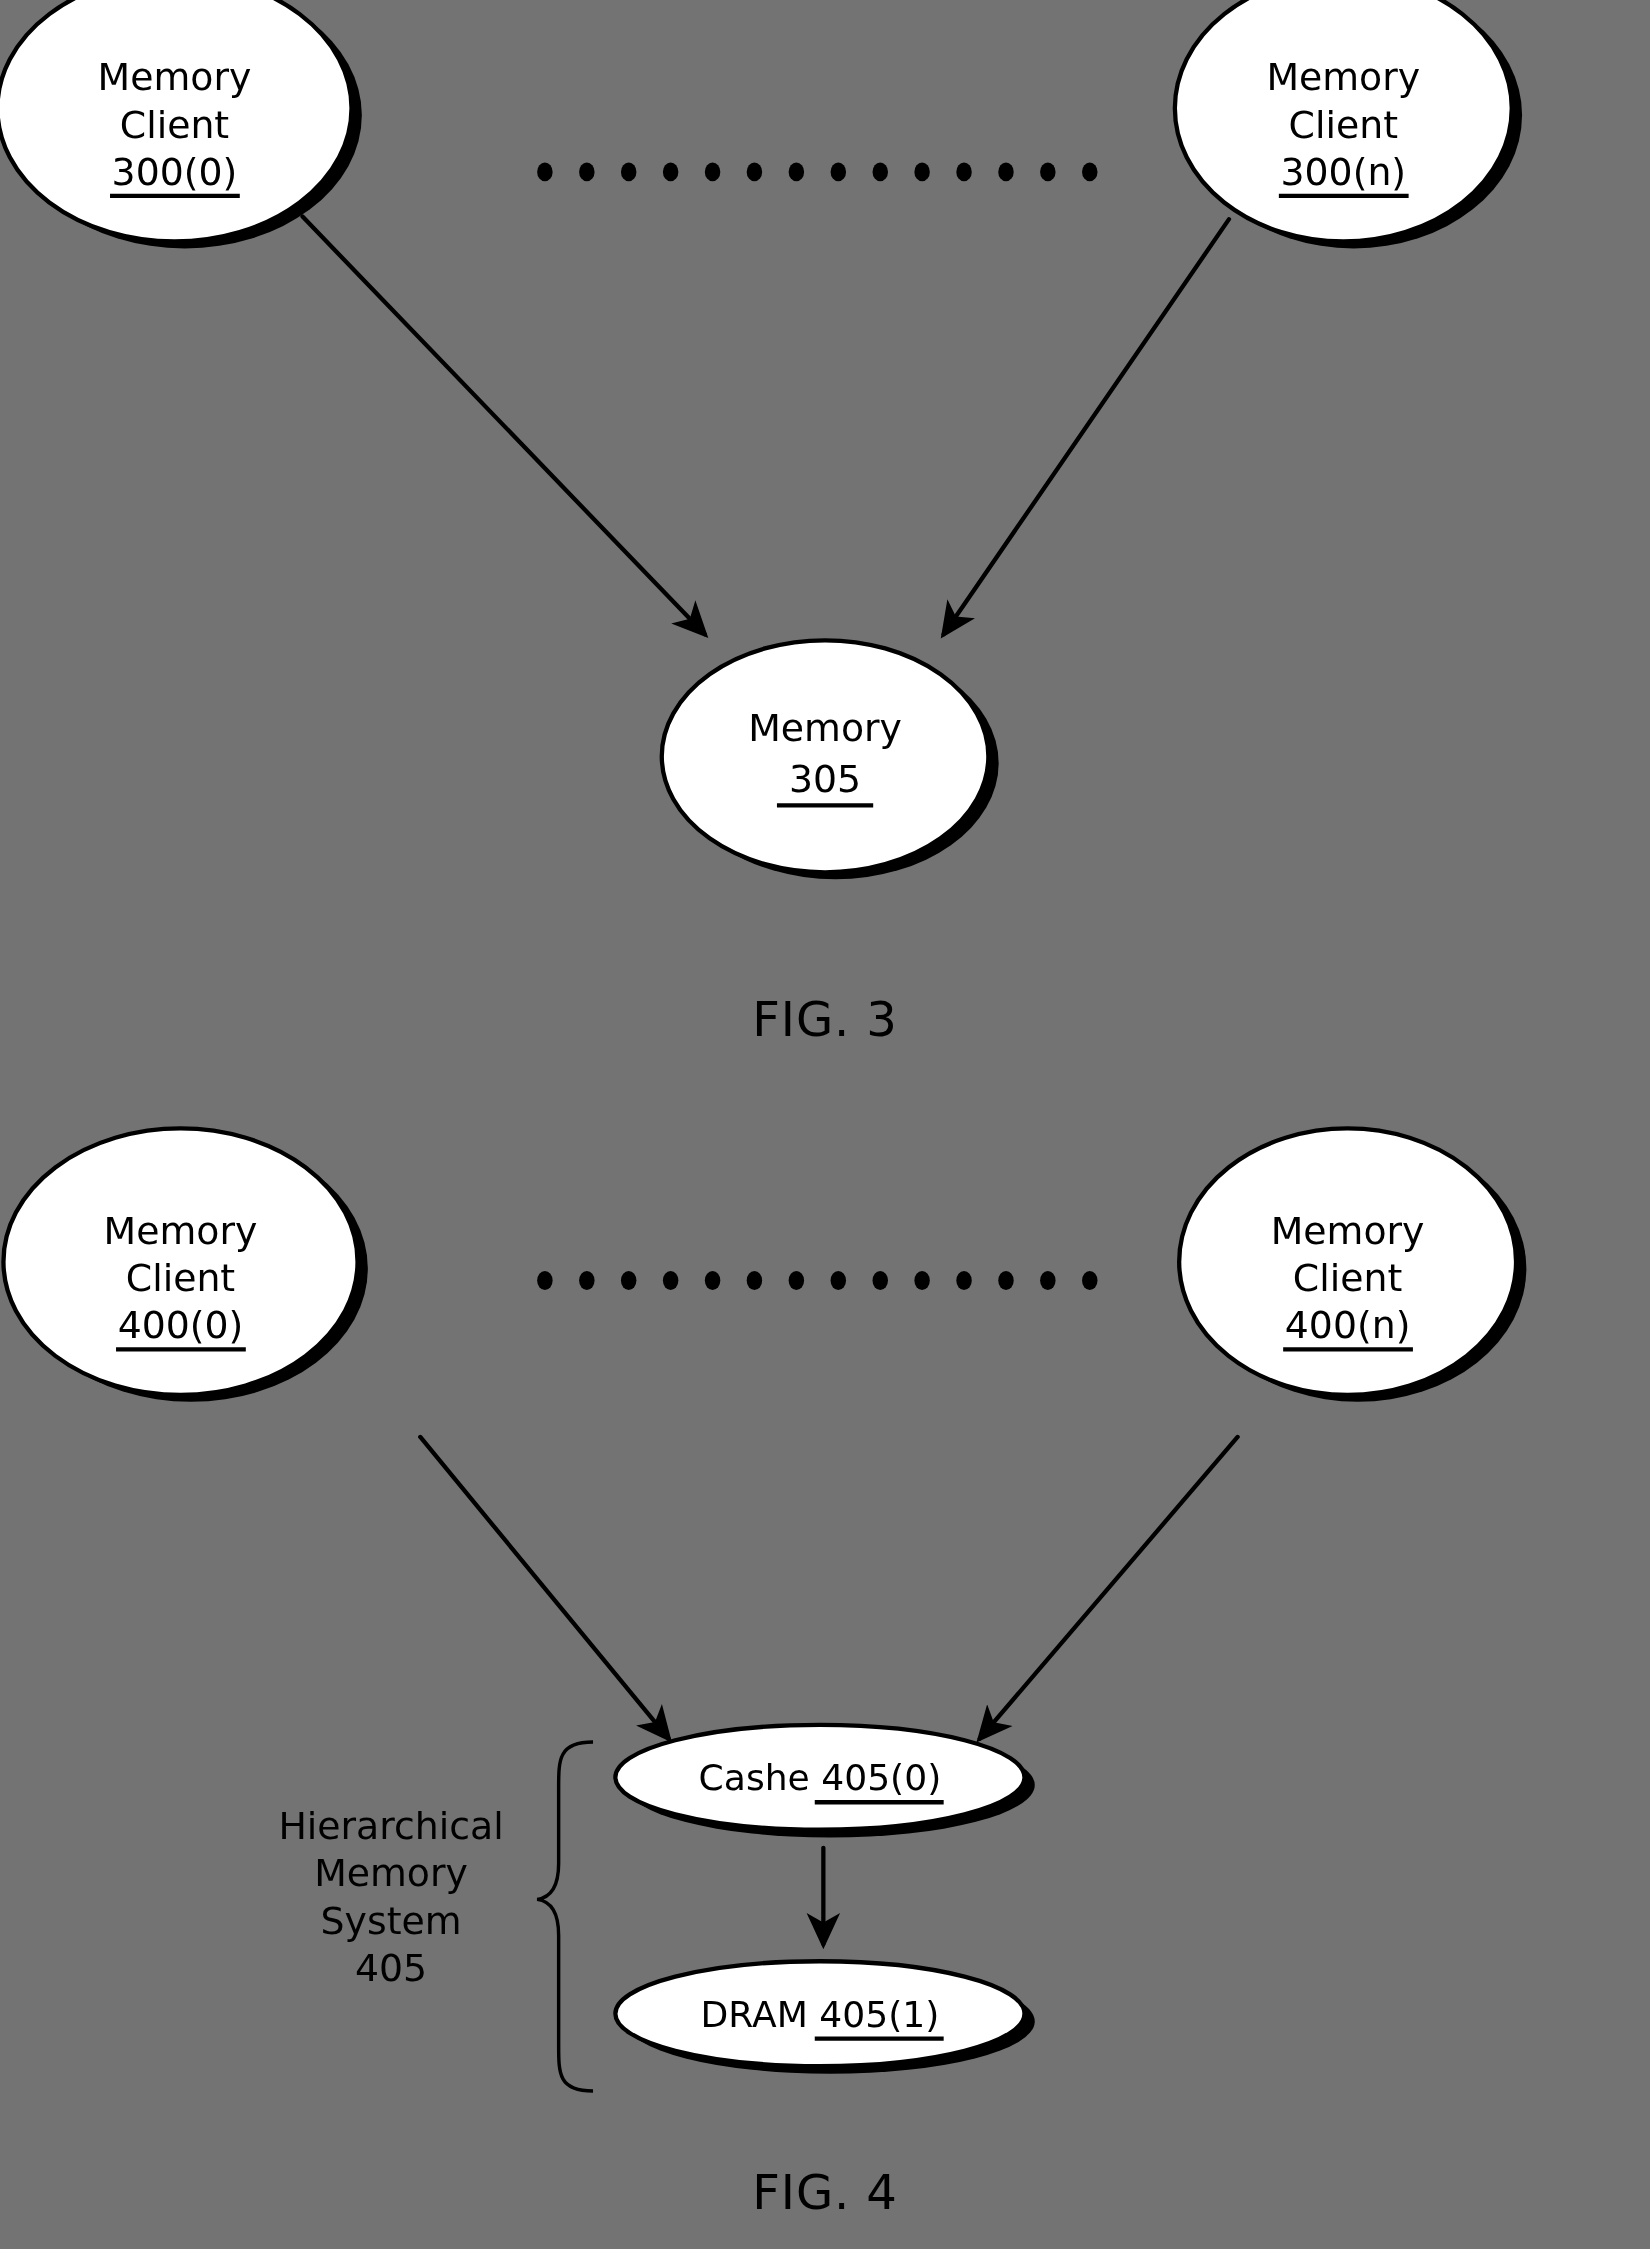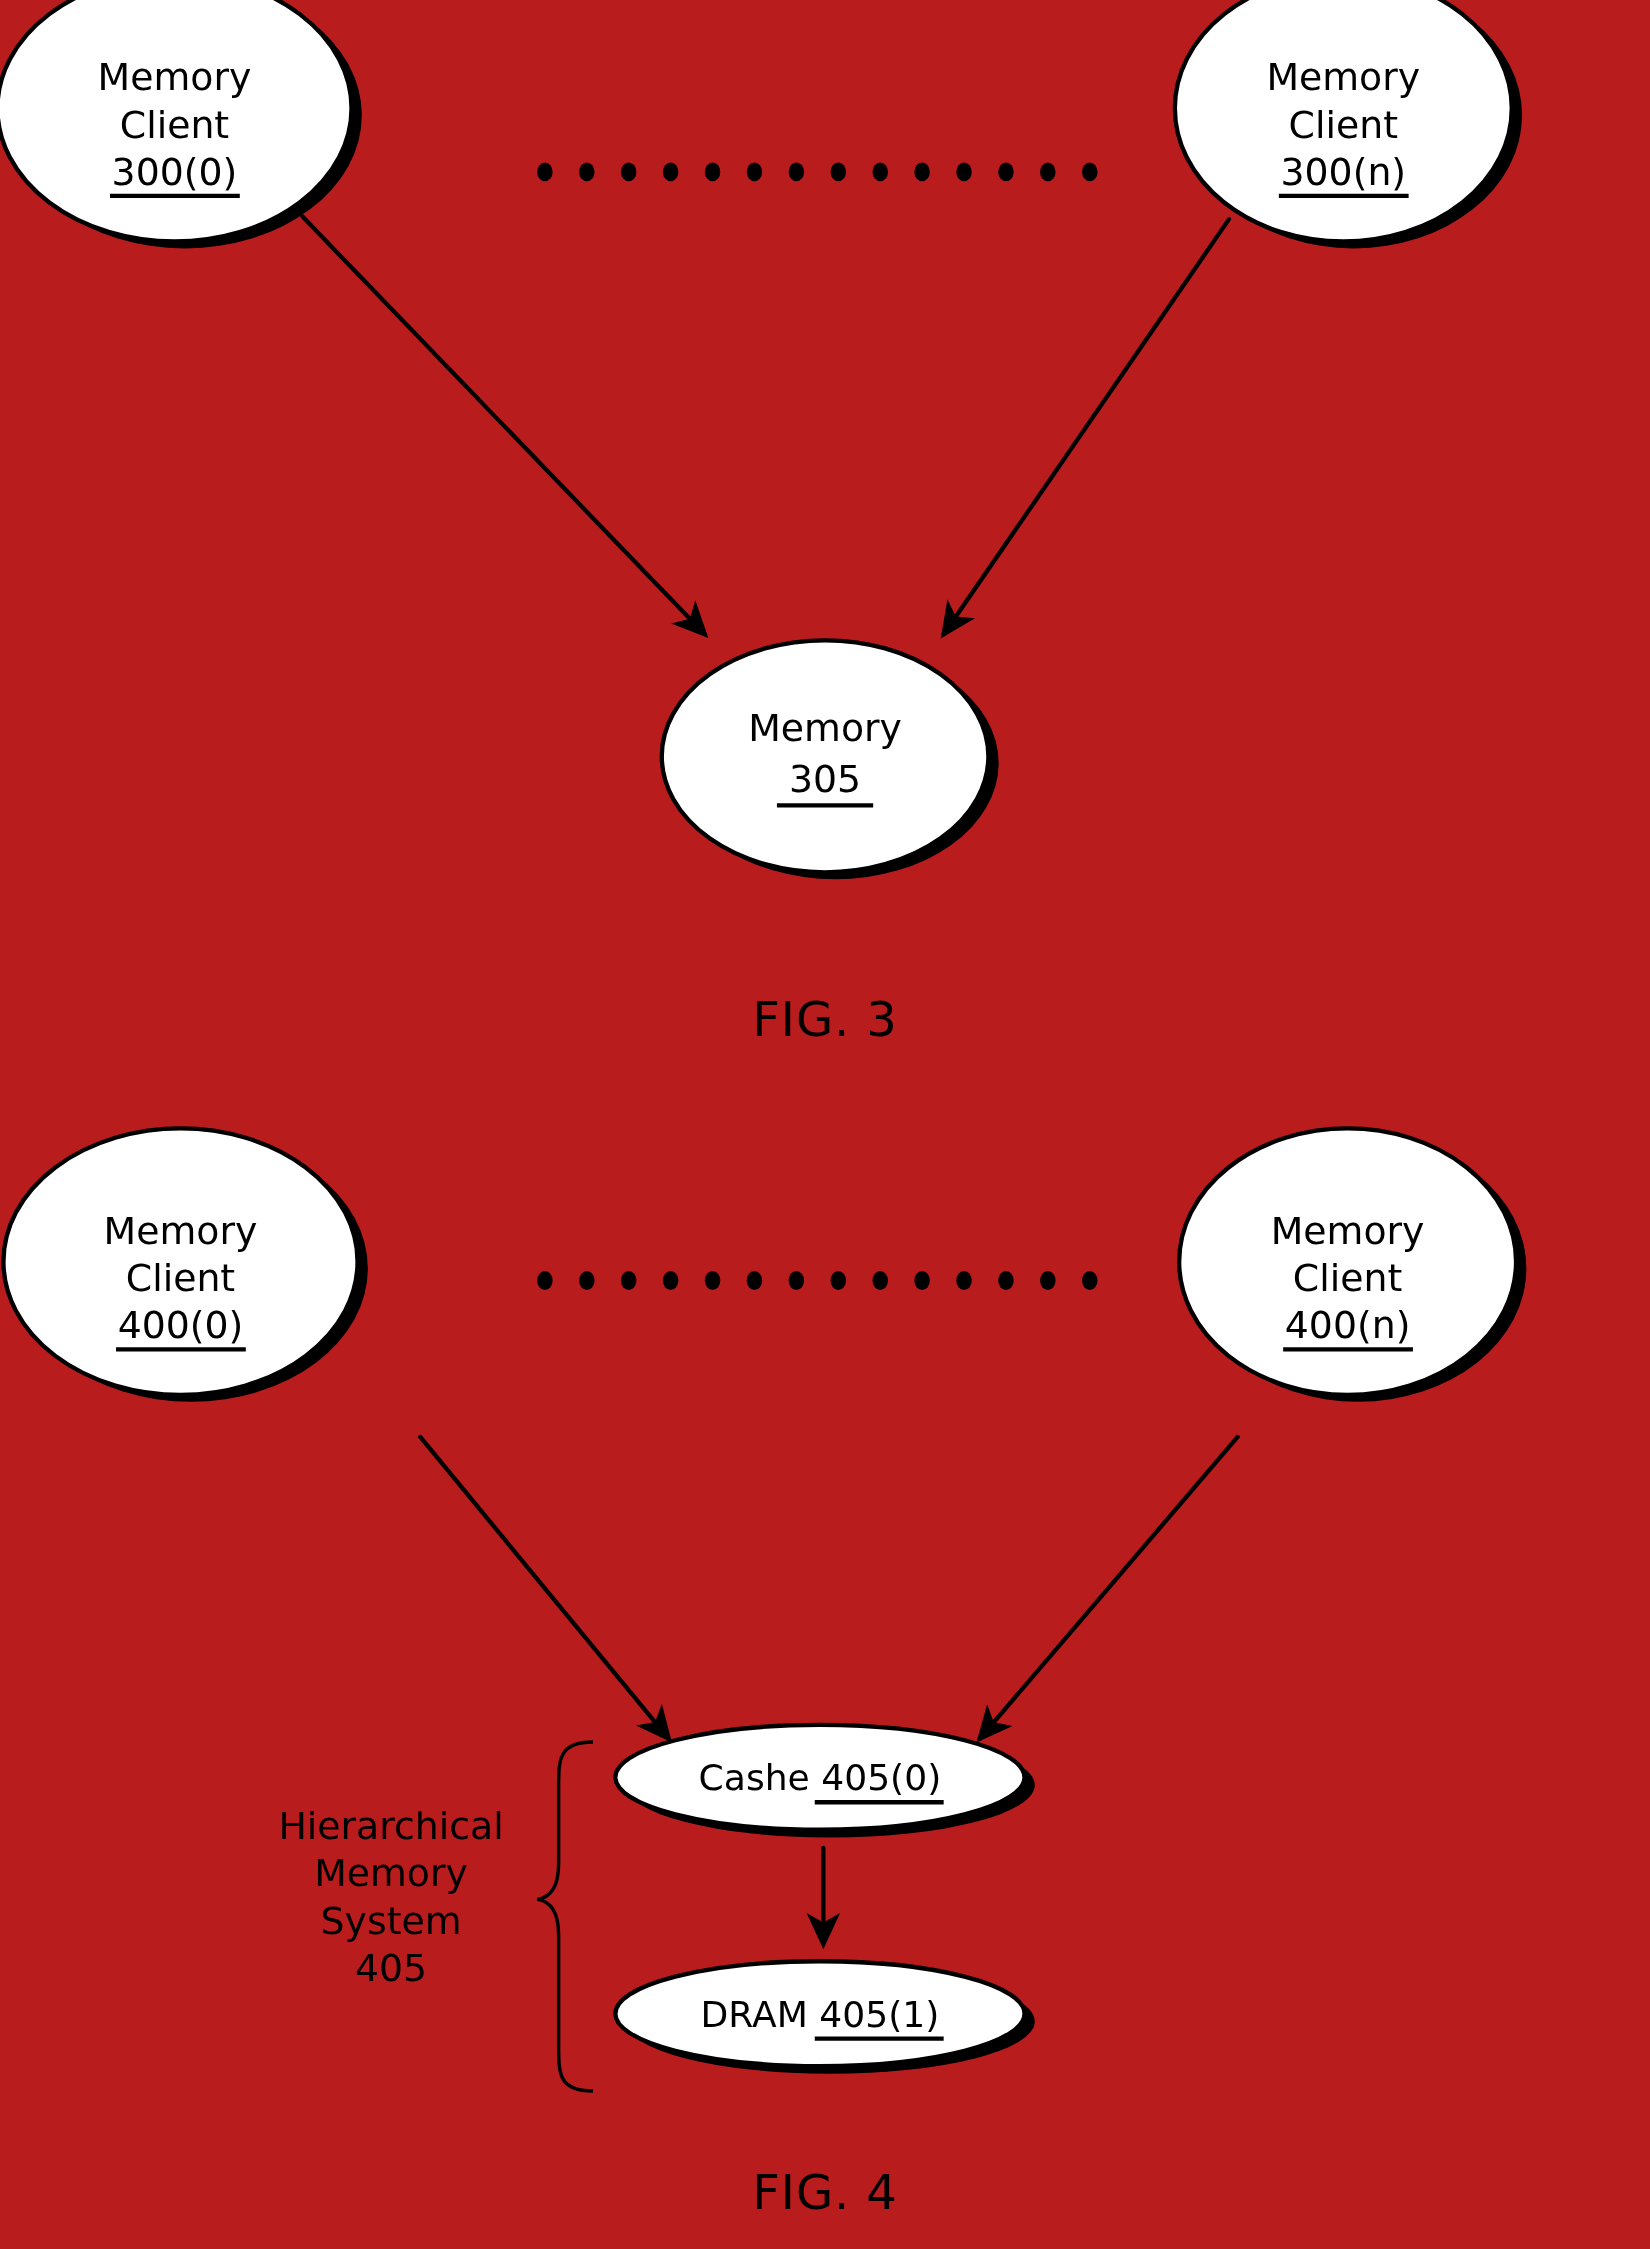--- a/index.html
+++ b/index.html
@@ -7,21 +7,21 @@
     padding: 0;
     background: #ffffff;
   }
   body {
     font-family: "DejaVu Sans", sans-serif;
   }
   #page {
     position: relative;
     width: 1651px;
     height: 2250px;
-    background: #b91c1c;
+    background: #737373;
     overflow: hidden;
   }
   #figure-svg {
     position: absolute;
     left: 0;
     top: 0;
     width: 1651px;
     height: 2250px;
     display: block;
   }

